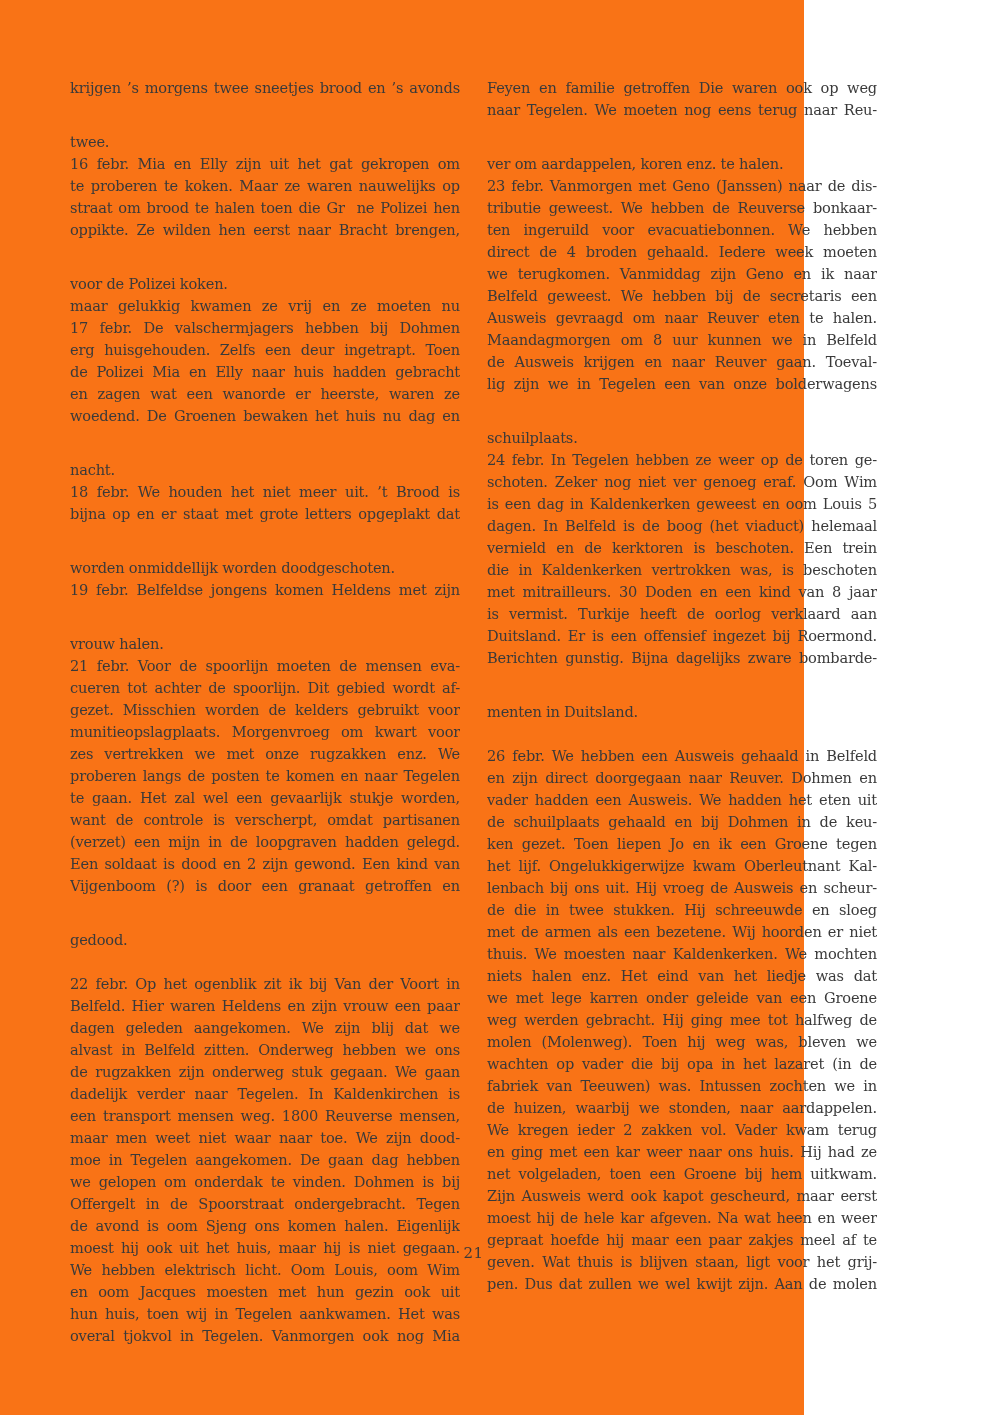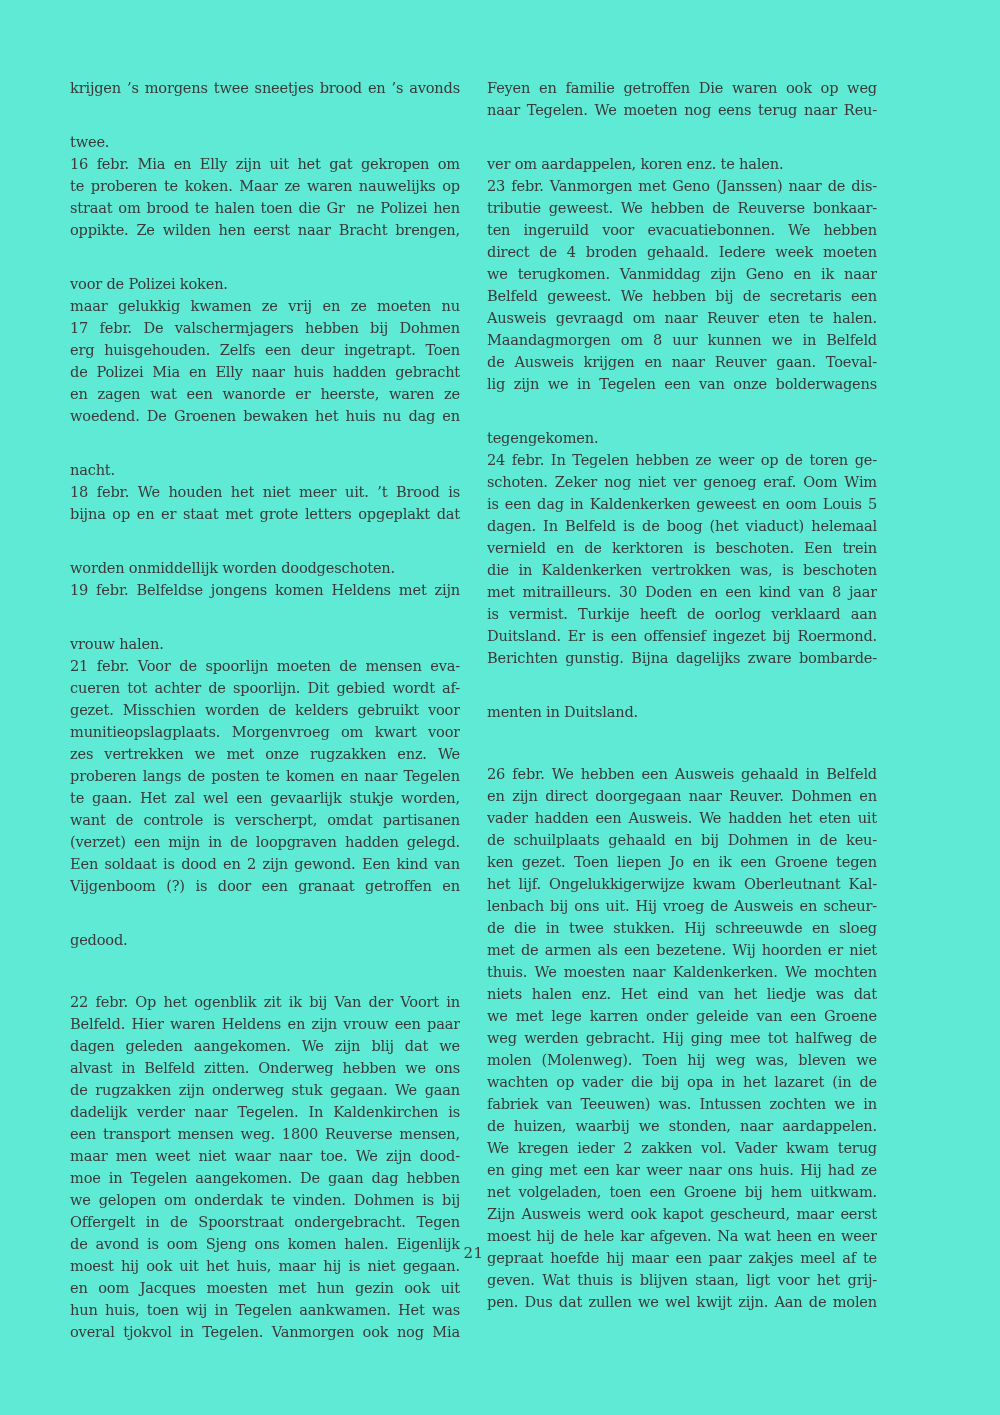--- a/index.html
+++ b/index.html
@@ -7,34 +7,34 @@
   body {
     width: 1000px;
     height: 1415px;
     background: #ffffff;
     font-family: "DejaVu Serif", serif;
     color: #3a3a3a;
     overflow: hidden;
   }
   .page {
     position: relative;
-    width: 1000px;
+    width: 804px;
     height: 1415px;
-    background: #5eead4;
+    background: #f97316;
   }
   .columns {
     position: absolute;
     left: 70px;
     top: 77px;
     width: 807px;
     display: flex;
     gap: 27px;
   }
   .column { width: 390px; }
-  .paragraph.gap { margin-top: 40px; }
+  .paragraph.gap { margin-top: 22px; }
   .line {
     font-size: 14.6px;
     line-height: 22px;
     height: 22px;
     overflow: hidden;
     letter-spacing: -0.2px;
     text-align: justify;
     text-align-last: justify;
     white-space: normal;
   }
@@ -110,20 +110,21 @@
           <div class="line">alvast in Belfeld zitten. Onderweg hebben we ons</div>
           <div class="line">de rugzakken zijn onderweg stuk gegaan. We gaan</div>
           <div class="line">dadelijk verder naar Tegelen. In Kaldenkirchen is</div>
           <div class="line">een transport mensen weg. 1800 Reuverse mensen,</div>
           <div class="line">maar men weet niet waar naar toe. We zijn dood-</div>
           <div class="line">moe in Tegelen aangekomen. De gaan dag hebben</div>
           <div class="line">we gelopen om onderdak te vinden. Dohmen is bij</div>
           <div class="line">Offergelt in de Spoorstraat ondergebracht. Tegen</div>
           <div class="line">de avond is oom Sjeng ons komen halen. Eigenlijk</div>
           <div class="line">moest hij ook uit het huis, maar hij is niet gegaan.</div>
+          <div class="line">We hebben elektrisch licht. Oom Louis, oom Wim</div>
           <div class="line">en oom Jacques moesten met hun gezin ook uit</div>
           <div class="line">hun huis, toen wij in Tegelen aankwamen. Het was</div>
           <div class="line">overal tjokvol in Tegelen. Vanmorgen ook nog Mia</div>
         </div>
       </div>
     <div class="column">
         <div class="paragraph">
           <div class="line">Feyen en familie getroffen Die waren ook op weg</div>
           <div class="line">naar Tegelen. We moeten nog eens terug naar Reu-</div>
           <div class="line last">ver om aardappelen, koren enz. te halen.</div>
@@ -132,21 +133,21 @@
           <div class="line">23 febr. Vanmorgen met Geno (Janssen) naar de dis-</div>
           <div class="line">tributie geweest. We hebben de Reuverse bonkaar-</div>
           <div class="line">ten ingeruild voor evacuatiebonnen. We hebben</div>
           <div class="line">direct de 4 broden gehaald. Iedere week moeten</div>
           <div class="line">we terugkomen. Vanmiddag zijn Geno en ik naar</div>
           <div class="line">Belfeld geweest. We hebben bij de secretaris een</div>
           <div class="line">Ausweis gevraagd om naar Reuver eten te halen.</div>
           <div class="line">Maandagmorgen om 8 uur kunnen we in Belfeld</div>
           <div class="line">de Ausweis krijgen en naar Reuver gaan. Toeval-</div>
           <div class="line">lig zijn we in Tegelen een van onze bolderwagens</div>
-          <div class="line last">tegengekomen.</div>
+          <div class="line last">schuilplaats.</div>
         </div>
         <div class="paragraph">
           <div class="line">24 febr. In Tegelen hebben ze weer op de toren ge-</div>
           <div class="line">schoten. Zeker nog niet ver genoeg eraf. Oom Wim</div>
           <div class="line">is een dag in Kaldenkerken geweest en oom Louis 5</div>
           <div class="line">dagen. In Belfeld is de boog (het viaduct) helemaal</div>
           <div class="line">vernield en de kerktoren is beschoten. Een trein</div>
           <div class="line">die in Kaldenkerken vertrokken was, is beschoten</div>
           <div class="line">met mitrailleurs. 30 Doden en een kind van 8 jaar</div>
           <div class="line">is vermist. Turkije heeft de oorlog verklaard aan</div>

